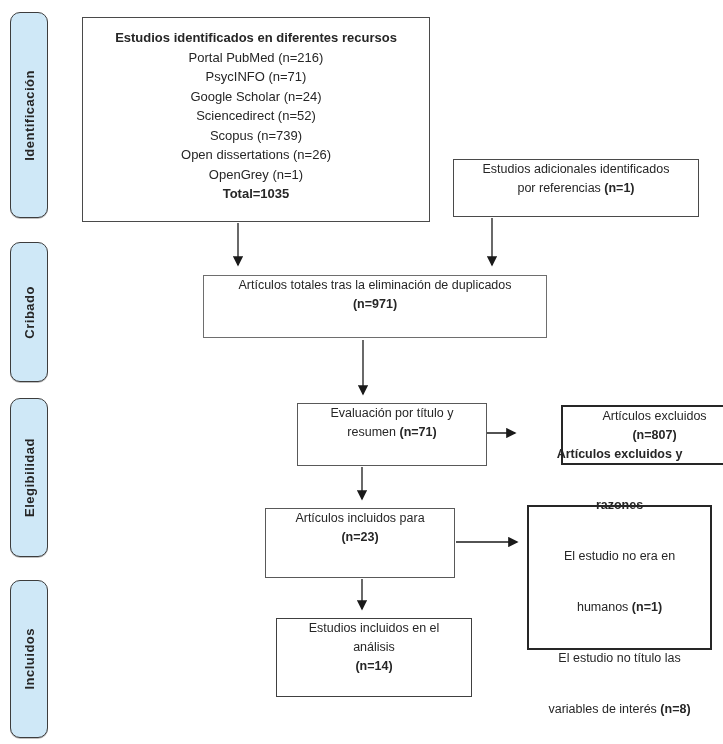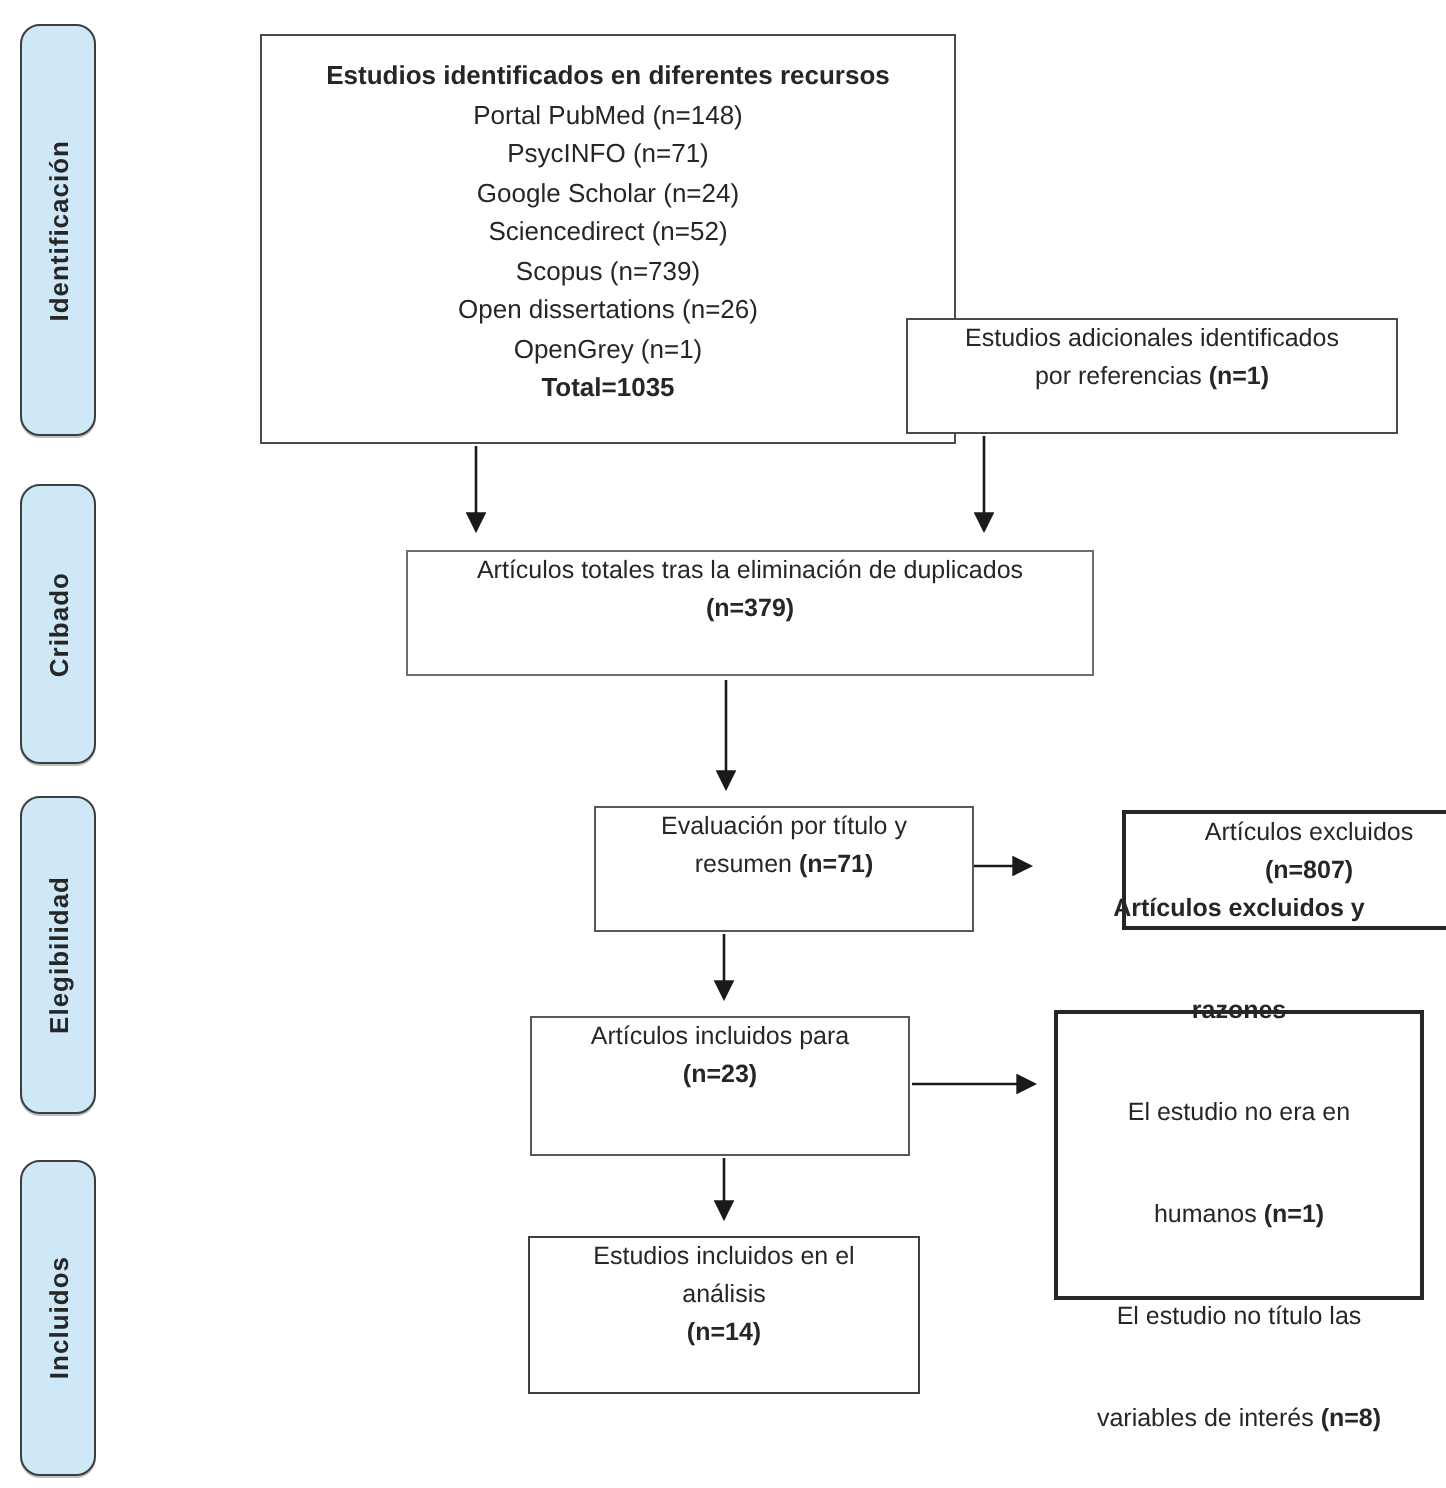--- a/index.html
+++ b/index.html
@@ -48,32 +48,32 @@
     line-height:19px;
     color:#262626;
     display:flex; flex-direction:column; justify-content:flex-start;
   }
   .b { font-weight:bold; }
 
   #box-source {
     left:82px; top:17px; width:348px; height:205px;
     border-width:1.5px; border-color:#4a4a4a;
     font-size:13px; line-height:19.5px;
-    justify-content:flex-start; padding-top:10px;margin-left:48px;
+    justify-content:flex-start; padding-top:10px;
   }
   #box-additional {
     left:453px; top:159px; width:246px; height:58px;
     border-width:1.5px; border-color:#4a4a4a;
   }
   #box-duplicates { left:203px; top:275px; width:344px; height:63px; border-color:#6e6e6e; }
   #box-evaluation { left:265px; top:403px; width:190px; height:63px;margin-left:32px; }
   #box-excluded   { left:525px; top:405px; width:187px; height:60px; border-width:2px; border-color:#262626;margin-left:36px; }
   #box-fulltext   { left:265px; top:508px; width:190px; height:70px; }
   #box-reasons    { left:527px; top:505px; width:185px; height:145px; border-width:2px; border-color:#262626; justify-content:center; padding-top:8px;gap:32px; }
-  #box-included   { left:264px; top:618px; width:196px; height:79px; border-width:1.5px; border-color:#404040; }
+  #box-included   { left:276px; top:618px; width:196px; height:79px; border-width:1.5px; border-color:#404040; }
 </style>
 </head>
 <body>
 
 <div class="canvas">
 
   <svg class="arrows" viewBox="0 0 723 744">
     <defs>
       <marker id="arr" viewBox="0 0 10 10" refX="8.5" refY="5" markerWidth="8" markerHeight="8" orient="auto-start-reverse">
         <path d="M0,0 L10,5 L0,10 z" fill="#1a1a1a"></path>
@@ -96,38 +96,38 @@
   </div>
   <div class="side" id="side-eligibility">
     <span>Elegibilidad</span>
   </div>
   <div class="side" id="side-included">
     <span>Incluidos</span>
   </div>
 
   <div class="box" id="box-source">
     <div class="b">Estudios identificados en diferentes recursos</div>
-    <div>Portal PubMed (n=148)</div>
+    <div>Portal PubMed (n=216)</div>
     <div>PsycINFO (n=71)</div>
     <div>Google Scholar (n=24)</div>
     <div>Sciencedirect (n=52)</div>
     <div>Scopus (n=739)</div>
     <div>Open dissertations (n=26)</div>
     <div>OpenGrey (n=1)</div>
     <div class="b">Total=1035</div>
   </div>
 
   <div class="box" id="box-additional">
     <div>Estudios adicionales identificados</div>
     <div><span>por referencias </span><span class="b">(n=1)</span></div>
   </div>
 
   <div class="box" id="box-duplicates">
     <div>Artículos totales tras la eliminación de duplicados</div>
-    <div class="b">(n=379)</div>
+    <div class="b">(n=971)</div>
   </div>
 
   <div class="box" id="box-evaluation">
     <div>Evaluación por título y</div>
     <div><span>resumen </span><span class="b">(n=71)</span></div>
   </div>
 
   <div class="box" id="box-excluded">
     <div>Artículos excluidos</div>
     <div class="b">(n=807)</div>

